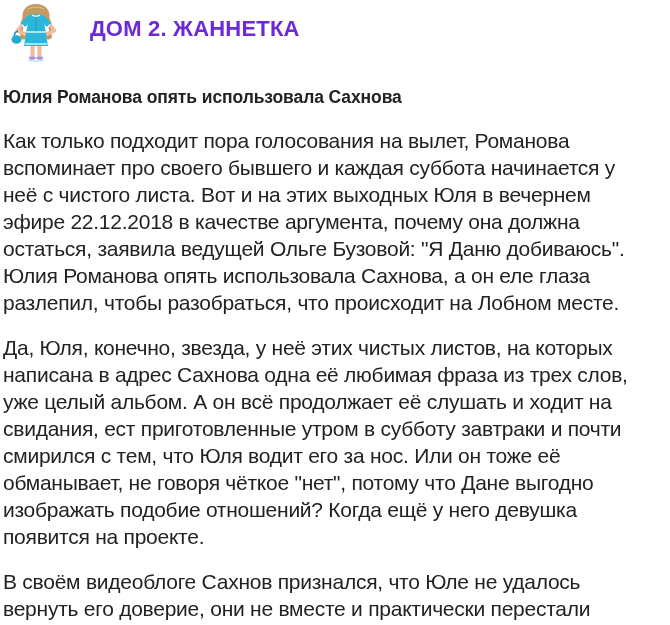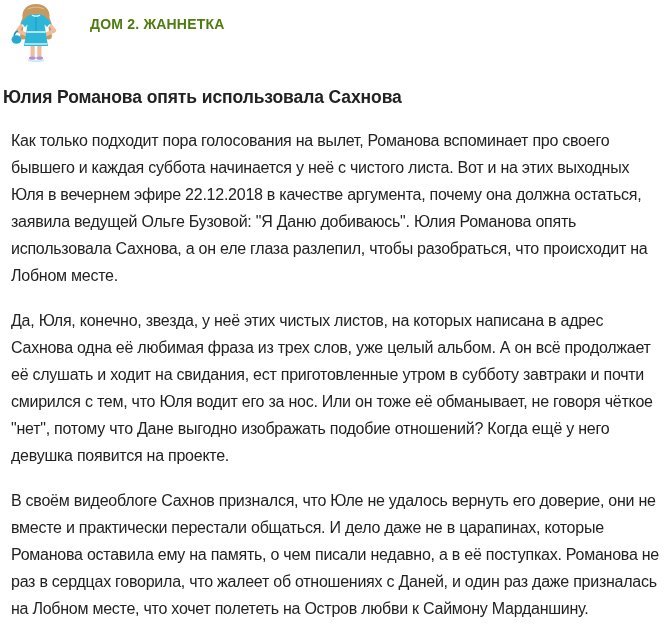--- a/index.html
+++ b/index.html
@@ -26,38 +26,38 @@
     width: 60px;
     height: 60px;
     margin-left: 3px;
     flex: 0 0 auto;
     cursor: pointer;
   }
   .avatar svg { display: block; }
   .group-name {
     margin-left: 24px;
     margin-top: 13px;
-    font-size: 14px;
+    font-size: 22px;
     font-weight: 700;
-    color: #4d7c0f;
+    color: #6d28d9;
     text-decoration: none;
     letter-spacing: 0.2px;
     cursor: pointer;
   }
   .article-title {
     margin: 0 0 19px 0;
     font-size: 17.5px;
     font-weight: 700;
     color: #222222;
     letter-spacing: -0.1px;
   }
   .article-paragraph {
-    margin: 0 0 18px 8px;
+    margin: 0 0 18px 0;
     max-width: 650px;
-    font-size: 16px;
+    font-size: 21px;
     line-height: 27px;
     color: #222222;
     letter-spacing: -0.25px;
   }
 </style>
 </head>
 <body>
 
 <div class="post">
 

